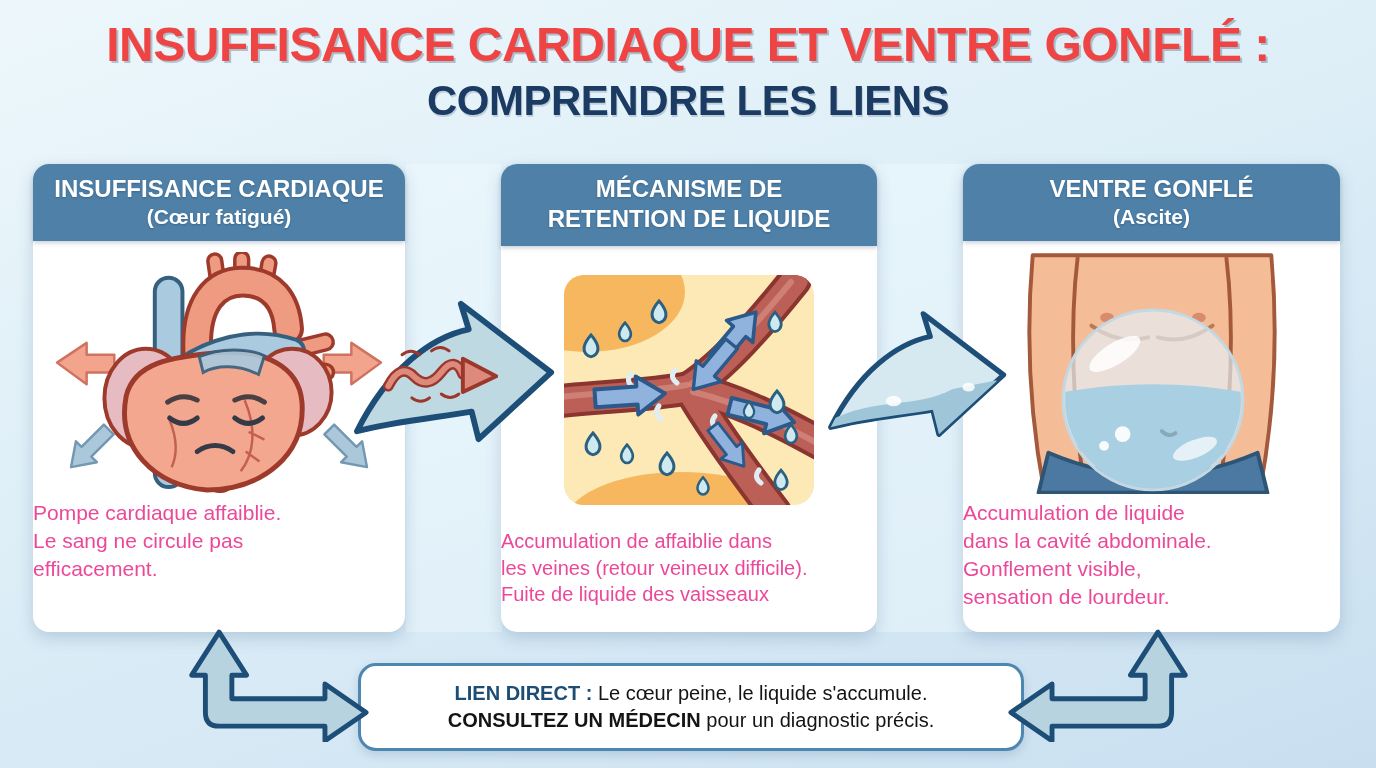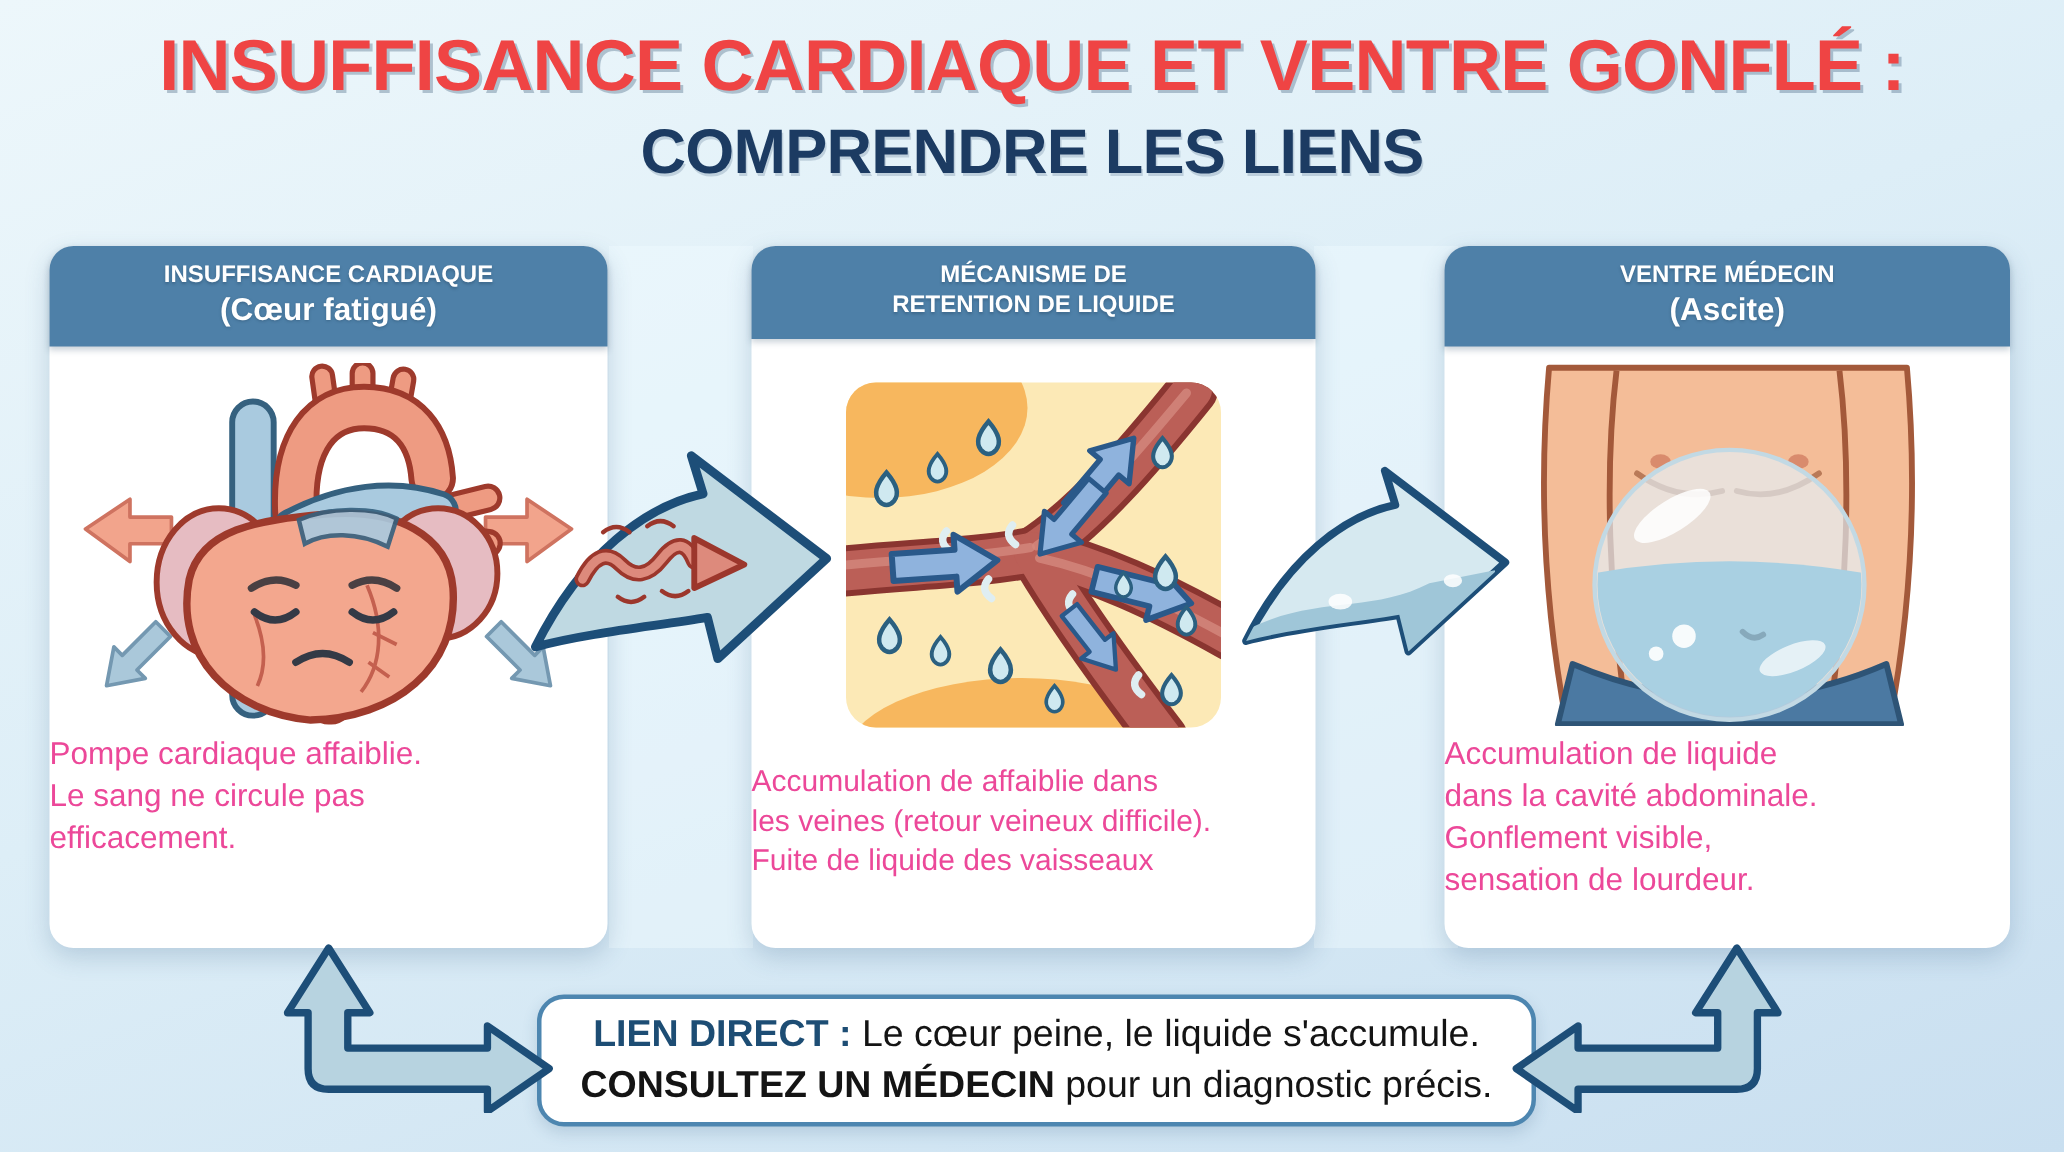--- a/index.html
+++ b/index.html
@@ -11,32 +11,32 @@
   .title-wrap{position:absolute;top:16px;left:0;width:1376px;text-align:center;line-height:1.22;}
   .title-l1{display:block;font-weight:bold;font-size:48px;letter-spacing:-0.5px;color:#ef4444;
     text-shadow:2px 2px 0 rgba(23,58,94,.28);}
   .title-l2{display:block;font-weight:bold;font-size:42px;letter-spacing:-0.5px;color:#1c3b62;
     text-shadow:1px 2px 0 rgba(23,58,94,.18);}
   .gap-band{position:absolute;top:164px;height:468px;width:96px;background:rgba(240,250,255,.45);}
   .card{position:absolute;top:164px;height:468px;background:#fff;border-radius:16px;
     box-shadow:0 6px 16px rgba(50,90,130,.22);display:flex;flex-direction:column;}
   .card-header{background:#4e80a8;border-radius:16px 16px 0 0;color:#fff;text-align:center;
     padding:10px 4px 12px 4px;box-shadow:0 2px 4px rgba(40,70,100,.25);}
-  .hl1{display:block;font-weight:bold;font-size:16px;line-height:1.25;
+  .hl1{display:block;font-weight:bold;font-size:24px;line-height:1.25;
     text-shadow:0 1px 2px rgba(30,55,80,.35);}
   .hl2{display:block;font-weight:bold;font-size:21px;line-height:1.2;
     text-shadow:0 1px 2px rgba(30,55,80,.35);}
   .illus{flex:0 0 252px;display:flex;align-items:center;justify-content:center;padding-top:6px;}
   .caption{text-align:left;color:#ec4899;font-size:21px;font-weight:500;line-height:1.33;}
   .caption div{white-space:nowrap;}
   .swoosh{position:absolute;}
   .banner{position:absolute;left:358px;top:663px;width:660px;height:82px;background:#fff;
     border:3.5px solid #4d86b0;border-radius:18px;display:flex;flex-direction:column;
     justify-content:center;text-align:center;box-shadow:0 4px 10px rgba(50,90,130,.18);}
-  .banner-line{font-size:25px;line-height:1.35;color:#141414;white-space:nowrap;}
+  .banner-line{font-size:20px;line-height:1.35;color:#141414;white-space:nowrap;}
   .banner-label{font-weight:bold;color:#1d4d74;}
   .banner-bold{font-weight:bold;color:#141414;margin-top:40px;}
   .elbow{position:absolute;}
   svg{display:block;}
 </style>
 </head>
 <body>
 
 <div class="title-wrap">
   <span class="title-l1">INSUFFISANCE CARDIAQUE ET VENTRE GONFLÉ :</span>
@@ -176,21 +176,21 @@
   </div>
   <div class="caption" style="font-size:20px;">
     <div>Accumulation de affaiblie dans</div>
     <div>les veines (retour veineux difficile).</div>
     <div>Fuite de liquide des vaisseaux</div>
   </div>
 </div>
 
 <div class="card" style="left:963px;width:377px;">
   <div class="card-header">
-    <span class="hl1">VENTRE MÉDECIN</span>
+    <span class="hl1">VENTRE GONFLÉ</span>
     <span class="hl2">(Ascite)</span>
   </div>
   <div class="illus">
     <svg width="352" height="242" viewBox="0 0 360 245">
 
       <path d="M58,2 C52,70 52,150 70,245 L290,245 C308,150 308,70 302,2 Z" fill="#f4bd98" stroke="#a3593a" stroke-width="4" stroke-linejoin="round"></path>
       <path d="M104,4 C96,70 98,160 112,245" fill="none" stroke="#a3593a" stroke-width="4"></path>
       <path d="M256,4 C264,70 262,160 248,245" fill="none" stroke="#a3593a" stroke-width="4"></path>
       <path d="M118,74 Q146,94 176,86" fill="none" stroke="#b97a58" stroke-width="4" stroke-linecap="round"></path>
       <path d="M186,86 Q214,94 242,74" fill="none" stroke="#b97a58" stroke-width="4" stroke-linecap="round"></path>

